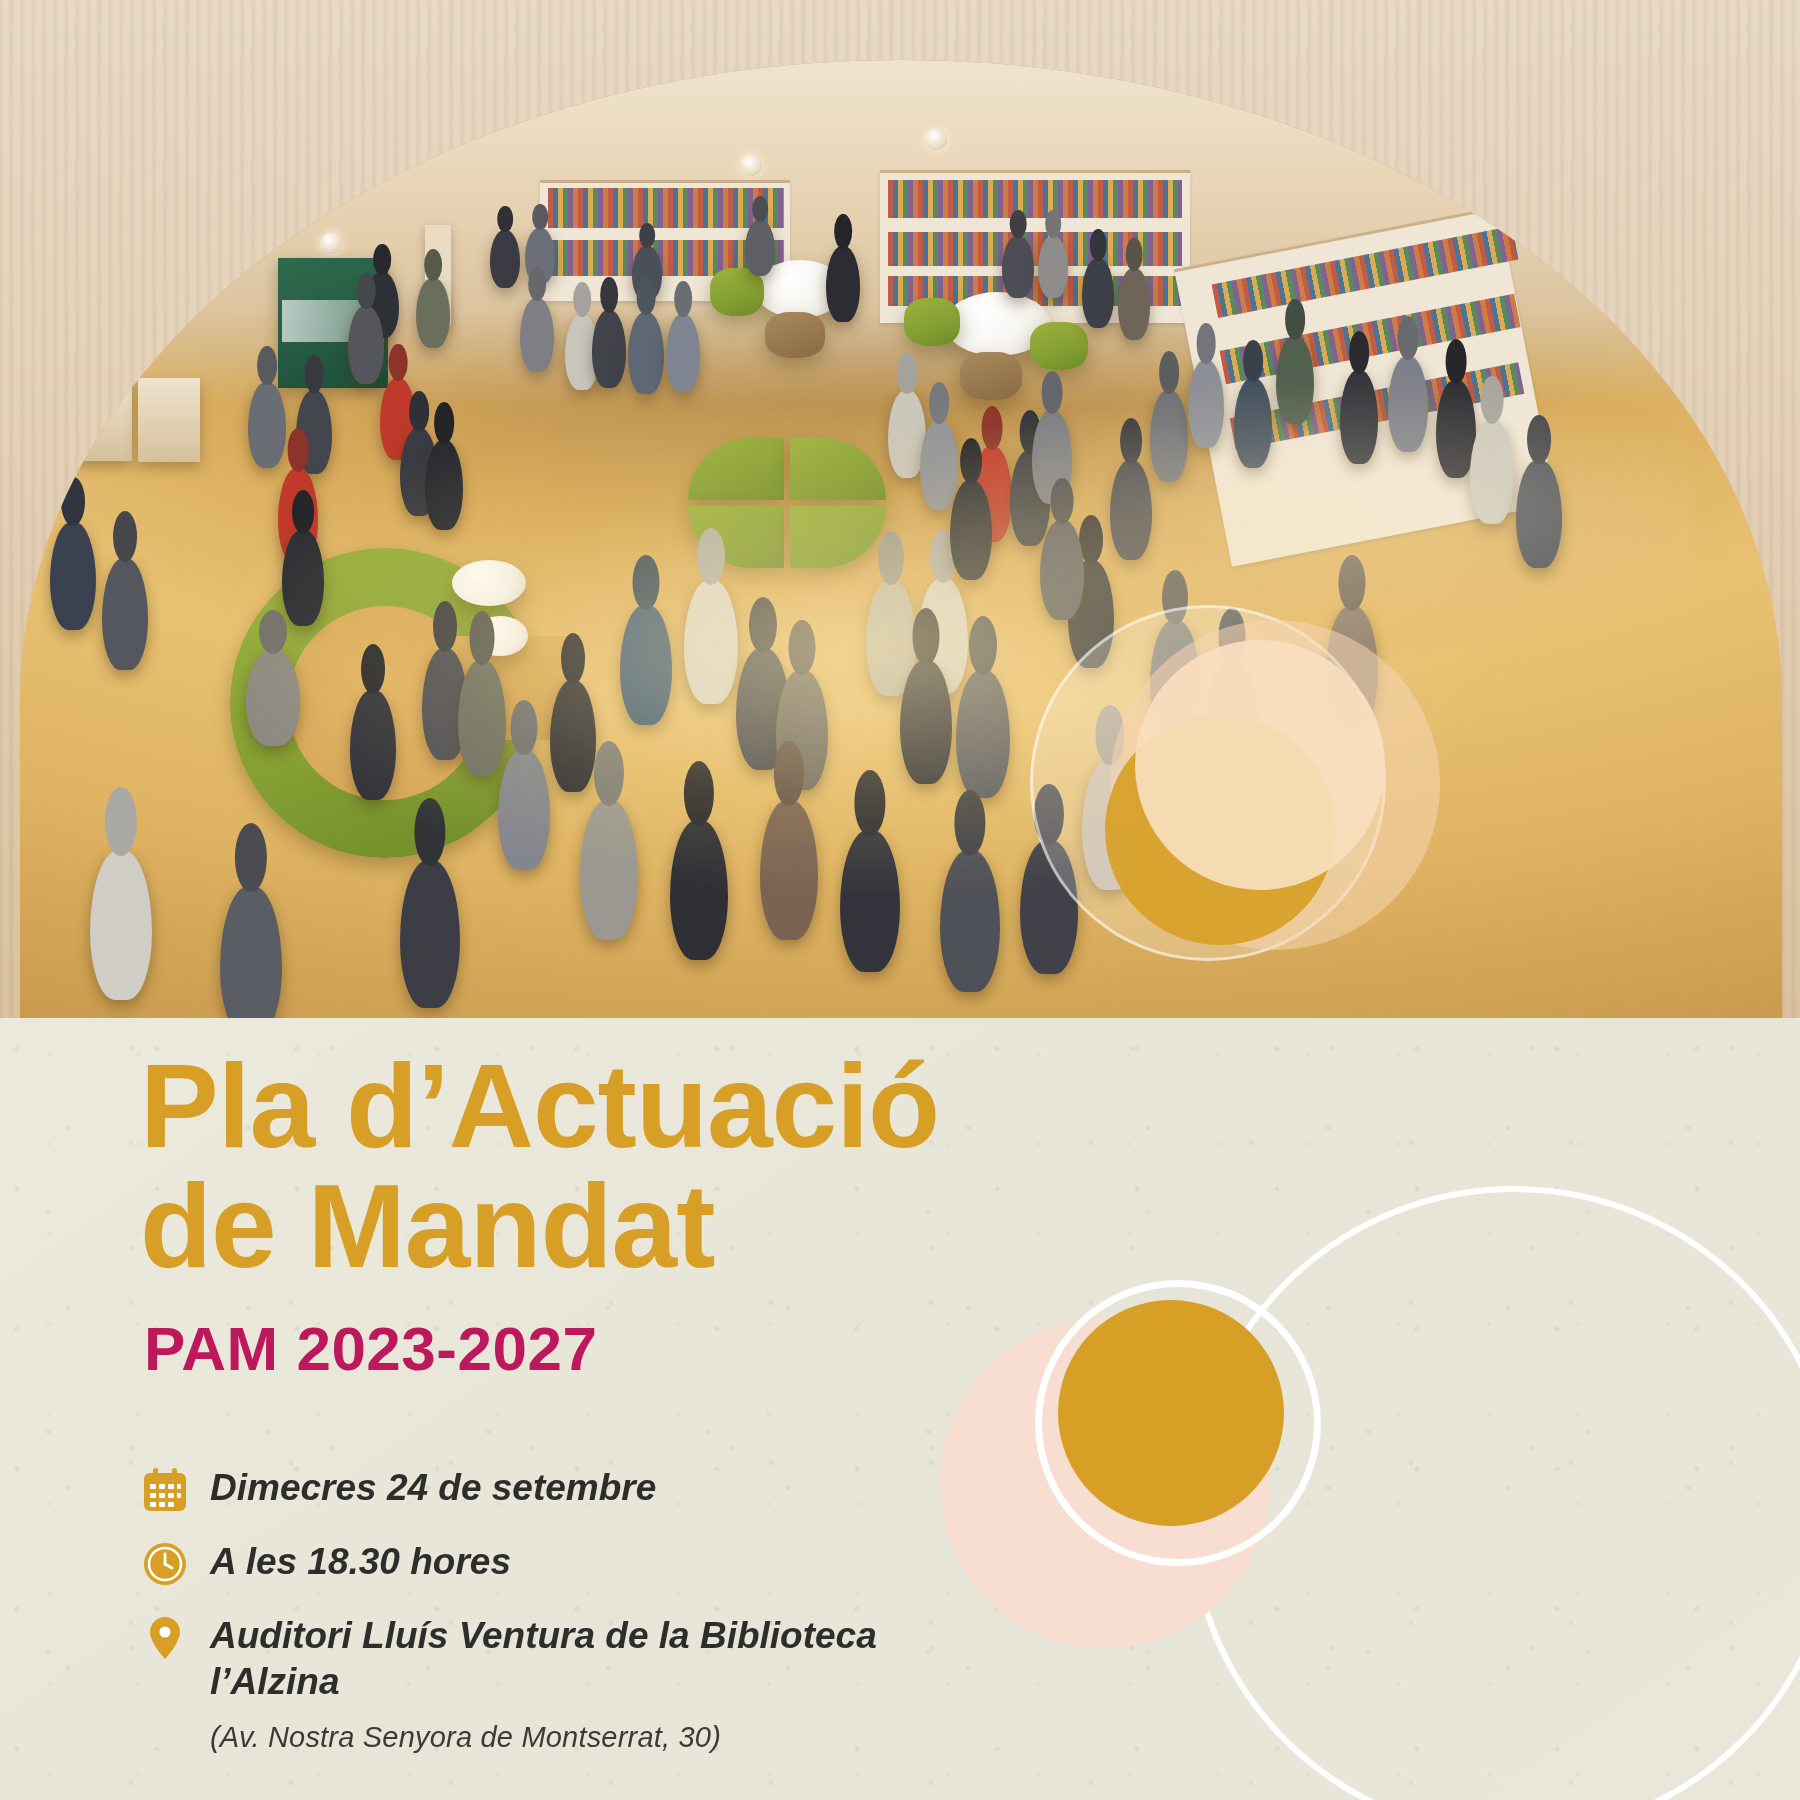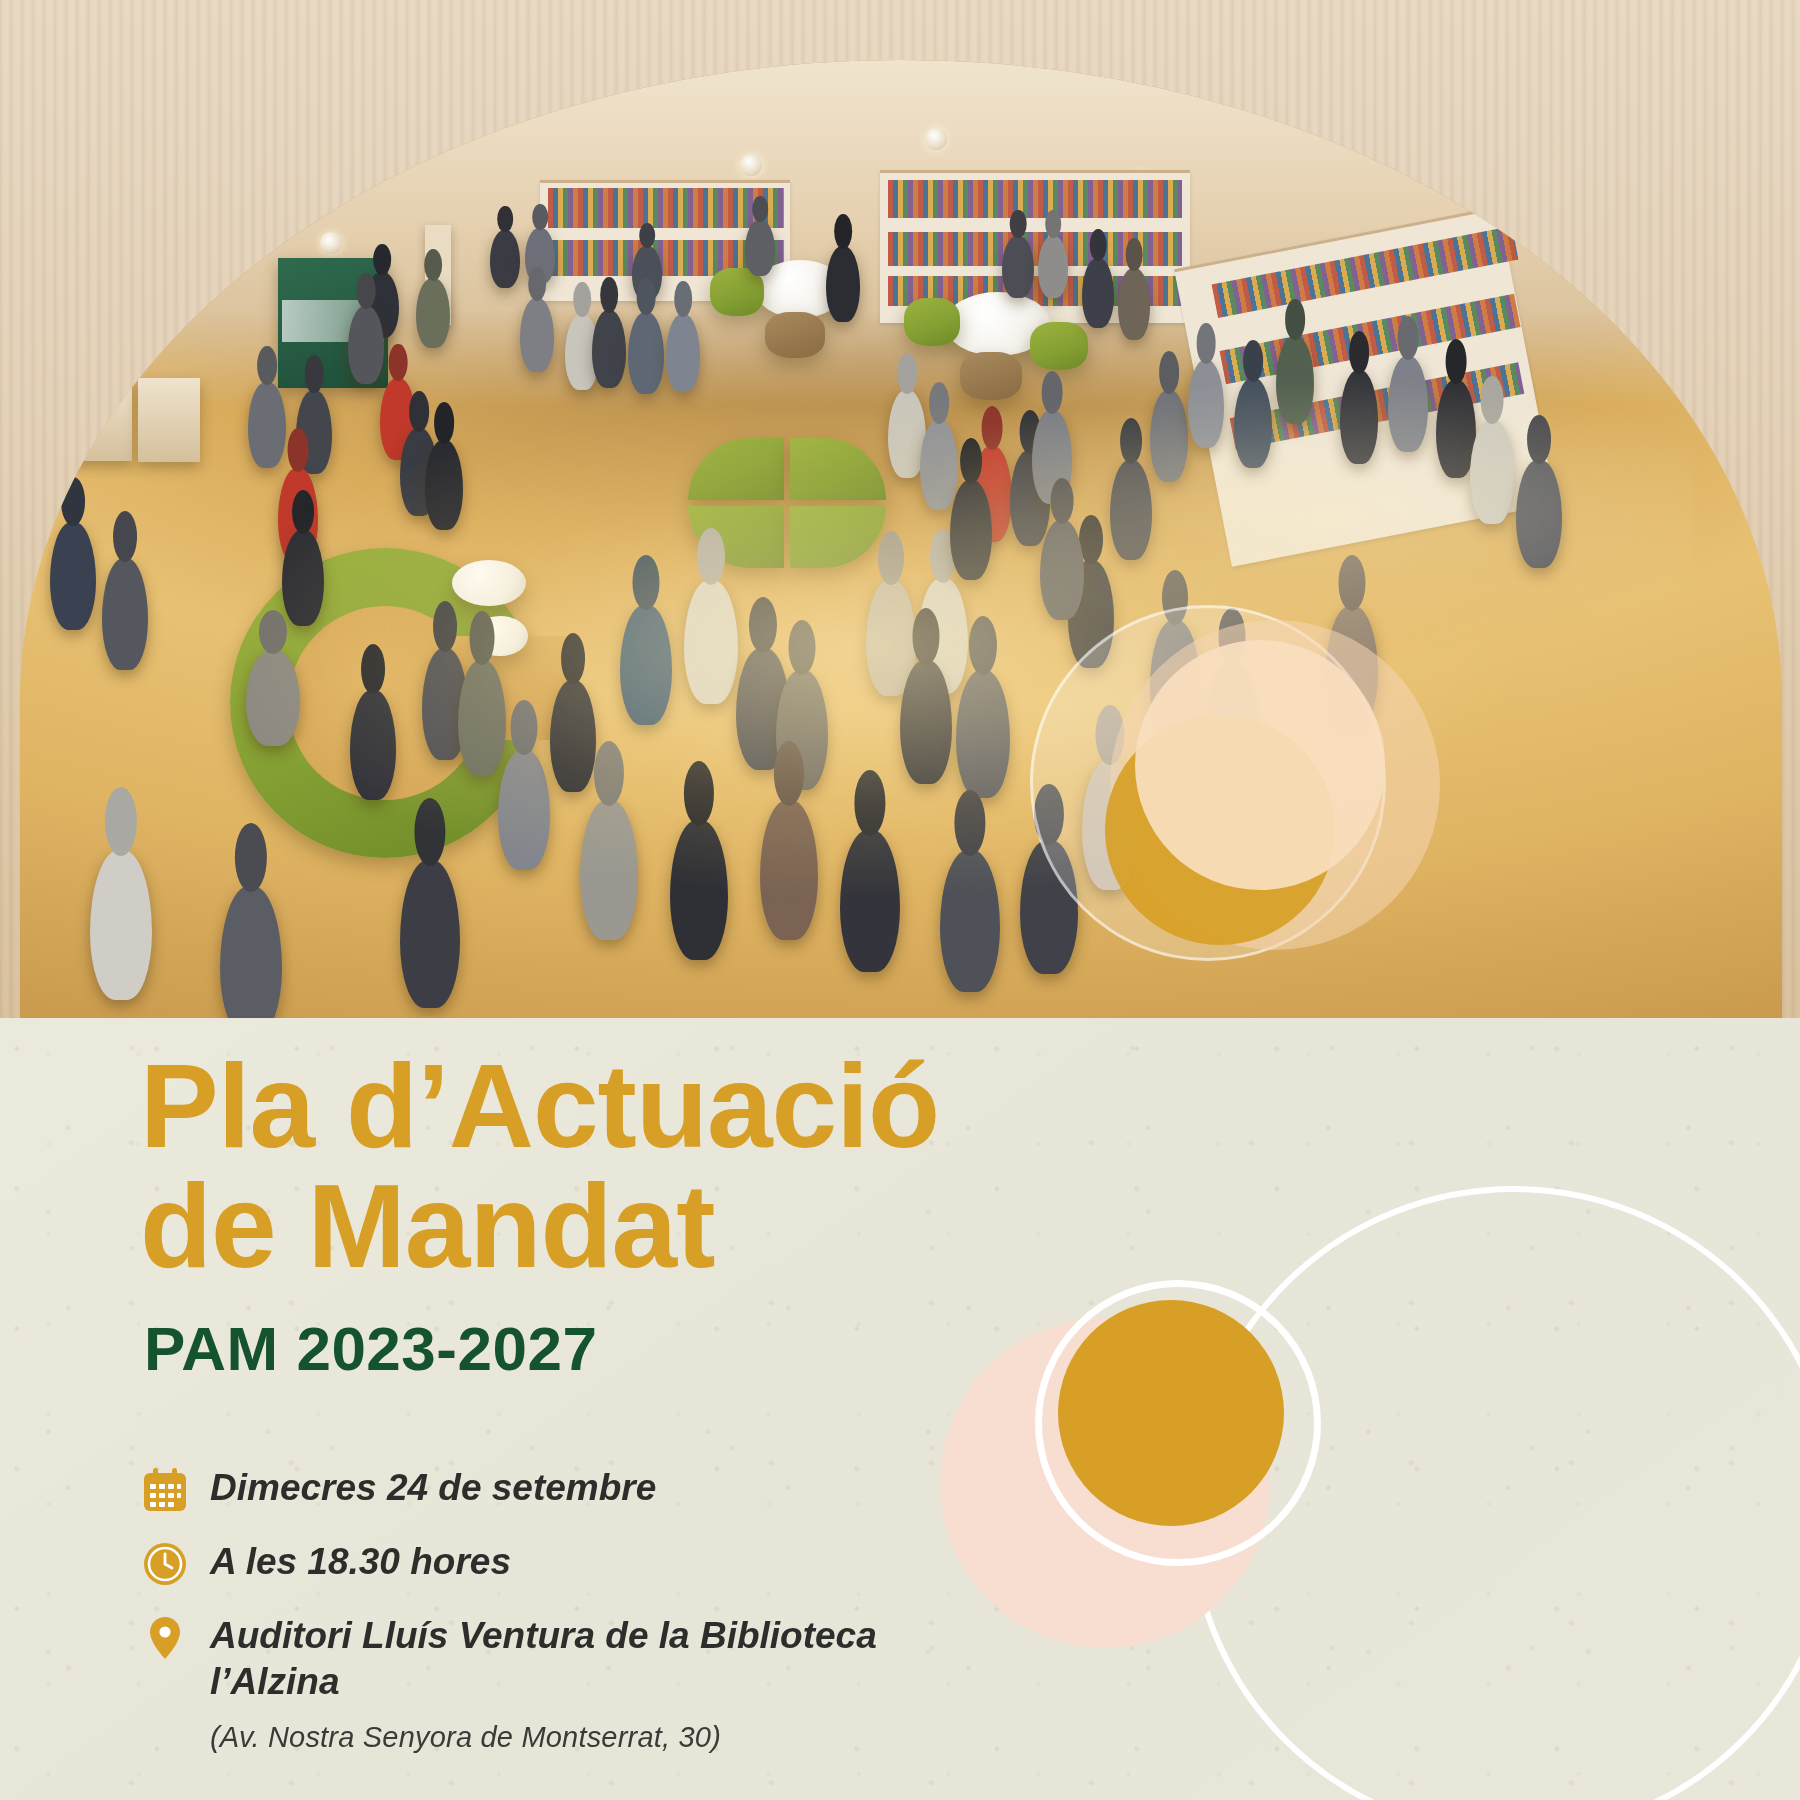--- a/index.html
+++ b/index.html
@@ -208,21 +208,21 @@
     font-weight: bold;
     color: #d79f26;
     letter-spacing: -1px;
     margin: 0;
     font-family: "Liberation Sans", sans-serif;
   }
   .subtitle {
     margin: 26px 0 0 4px;
     font-size: 62px;
     font-weight: bold;
-    color: #14532d;
+    color: #be185d;
     letter-spacing: 0.5px;
     font-family: "Liberation Sans", sans-serif;
   }
 
   .details {
     position: absolute;
     left: 142px;
     top: 1465px;
     z-index: 30;
     width: 760px;

